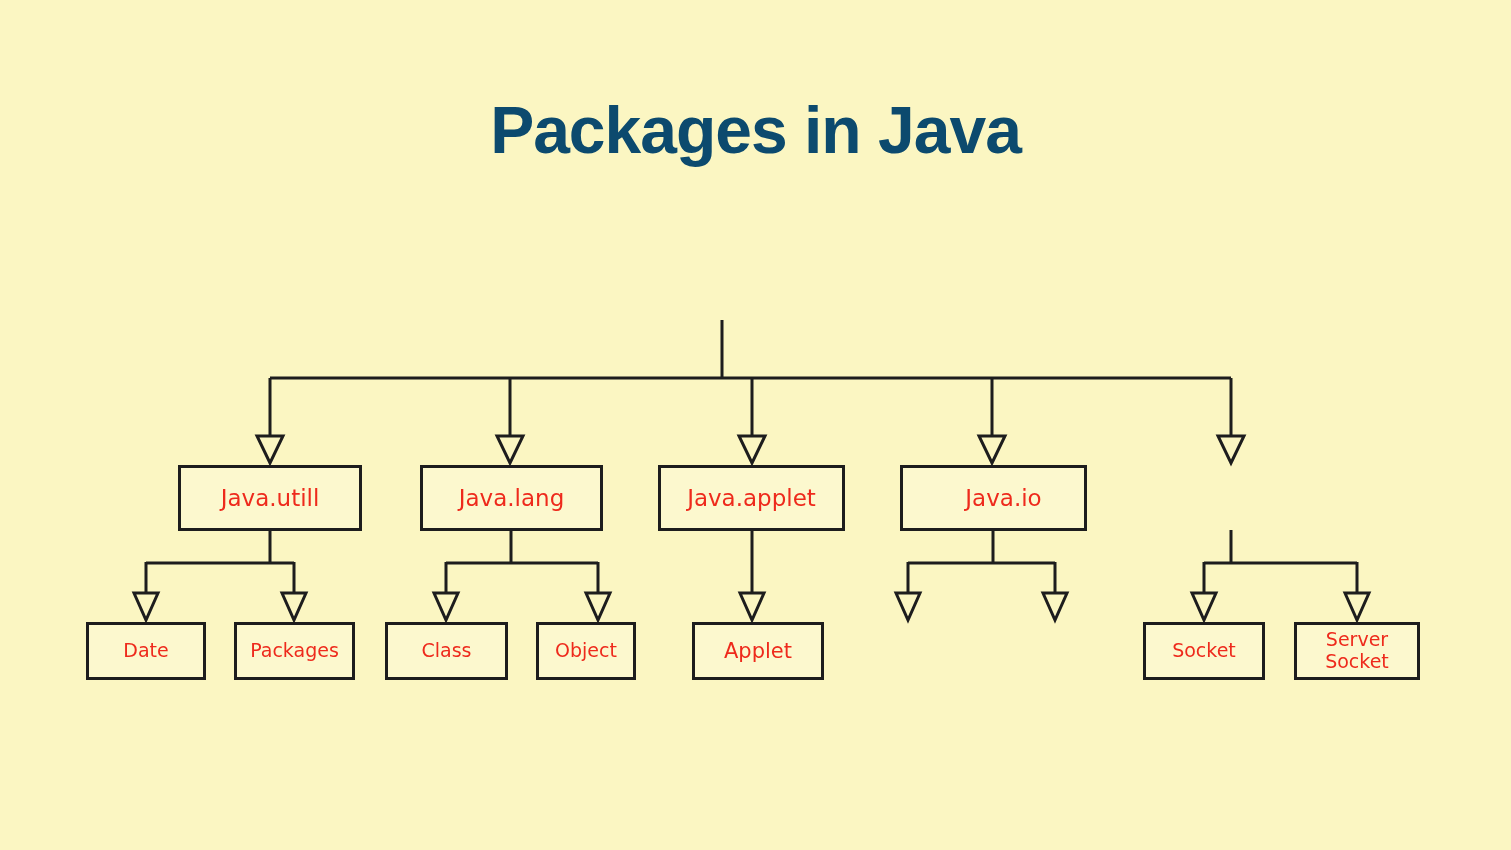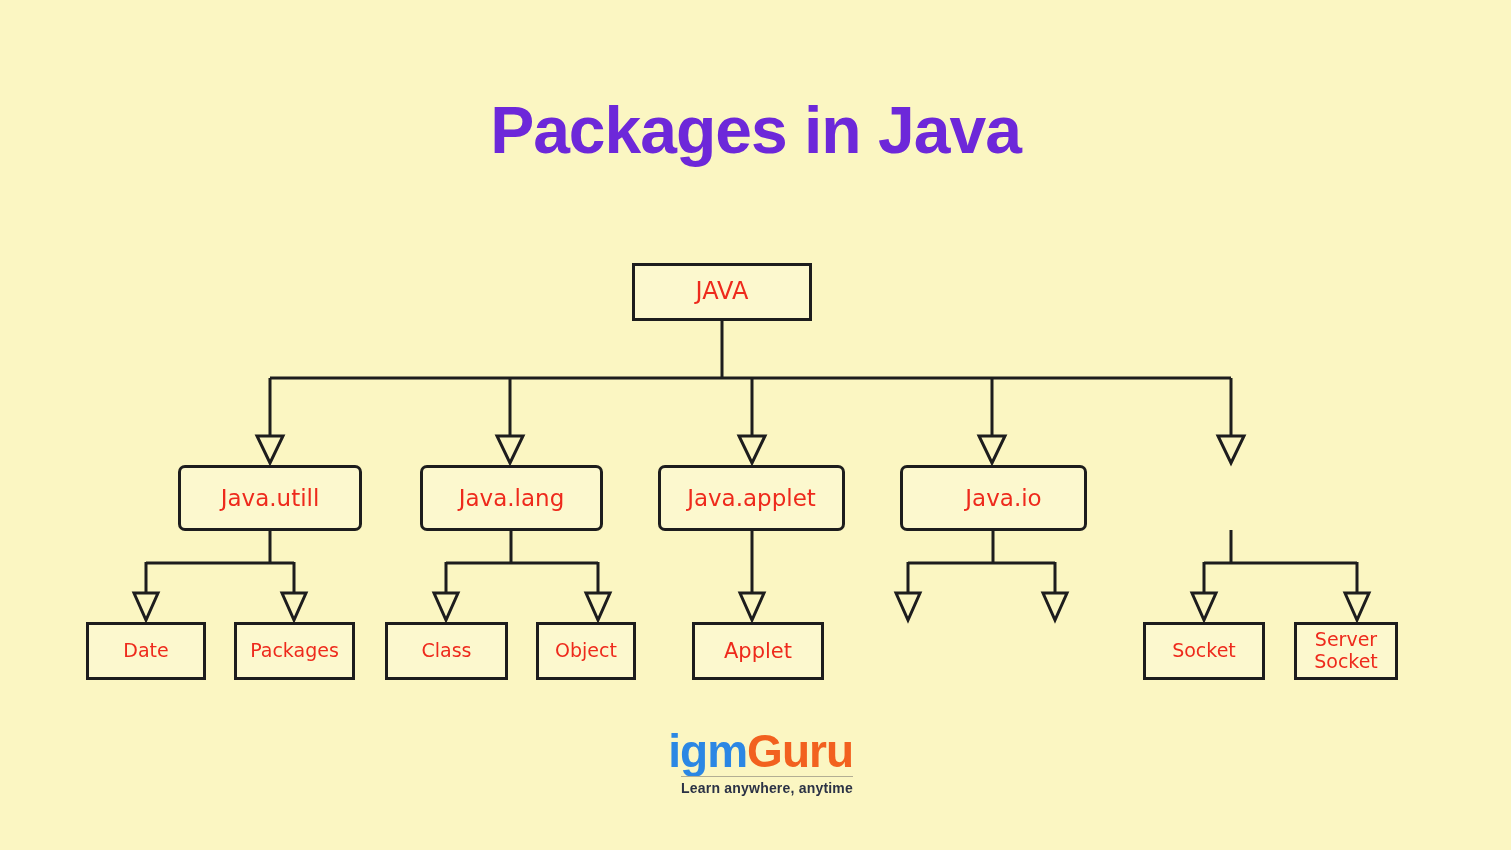--- a/index.html
+++ b/index.html
@@ -18,42 +18,42 @@
   .page-title {
     position: absolute;
     top: 92px;
     left: 0;
     width: 100%;
     text-align: center;
     font-family: "Liberation Sans", sans-serif;
     font-weight: 700;
     font-size: 66px;
     letter-spacing: -1px;
-    color: #6d28d9;
+    color: #0c4a6e;
   }
   .connector-svg {
     position: absolute;
     top: 0;
     left: 0;
     pointer-events: none;
   }
   .node {
     position: absolute;
     box-sizing: border-box;
     background: #FCF8CE;
     border: 3px solid #1d1d1d;
     color: #EE2A1C;
     display: flex;
     align-items: center;
     justify-content: center;
     text-align: center;
     line-height: 1.15;
   }
   .lvl1 { top: 263px; height: 58px; font-size: 24px; }
-  .lvl2 { top: 465px; height: 66px; font-size: 23px; border-radius: 7px; }
+  .lvl2 { top: 465px; height: 66px; font-size: 23px; }
   .lvl3 { top: 622px; height: 58px; font-size: 19px; }
   .logo {
     position: absolute;
     top: 728px;
     right: 658px;
     display: flex;
     flex-direction: column;
     align-items: flex-end;
   }
   .logo-wordmark {
@@ -113,35 +113,28 @@
       <polygon points="434,593 458,593 446,620"></polygon>
       <polygon points="586,593 610,593 598,620"></polygon>
       <polygon points="740,593 764,593 752,620"></polygon>
       <polygon points="896,593 920,593 908,620"></polygon>
       <polygon points="1043,593 1067,593 1055,620"></polygon>
       <polygon points="1192,593 1216,593 1204,620"></polygon>
       <polygon points="1345,593 1369,593 1357,620"></polygon>
     </g>
   </svg>
 
-  <div class="node lvl1" style="left:632px; width:180px;">JAVA</div>
 
   <div class="node lvl2" style="left:178px; width:184px;">Java.utill</div>
   <div class="node lvl2" style="left:420px; width:183px;">Java.lang</div>
   <div class="node lvl2" style="left:658px; width:187px;">Java.applet</div>
   <div class="node lvl2" style="left:900px; width:187px;padding-left:20px;">Java.io</div>
 
   <div class="node lvl3" style="left:86px; width:120px;">Date</div>
   <div class="node lvl3" style="left:234px; width:121px;">Packages</div>
   <div class="node lvl3" style="left:385px; width:123px;">Class</div>
   <div class="node lvl3" style="left:536px; width:100px;">Object</div>
   <div class="node lvl3" style="left:692px; width:132px; font-size:21px;">Applet</div>
   <div class="node lvl3" style="left:1143px; width:122px;">Socket</div>
-  <div class="node lvl3" style="left:1294px; width:104px; padding:0 18px;">Server Socket</div>
+  <div class="node lvl3" style="left:1294px; width:126px; padding:0 18px;">Server Socket</div>
 
-  <div class="logo">
-    <div class="logo-wordmark">
-      <span class="logo-igm">igm</span><span class="logo-guru">Guru</span>
-    </div>
-    <div class="logo-tagline">Learn anywhere, anytime</div>
-  </div>
 
 </div>
 
 </body></html>

